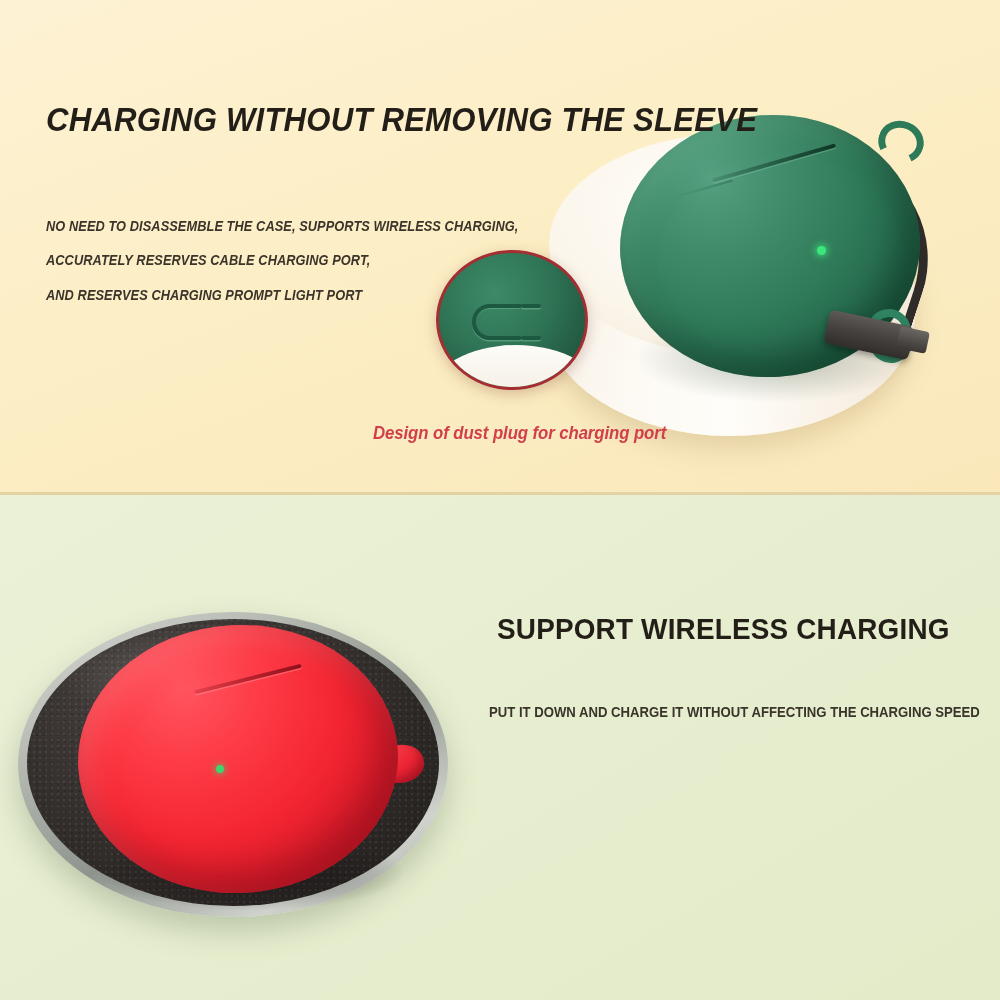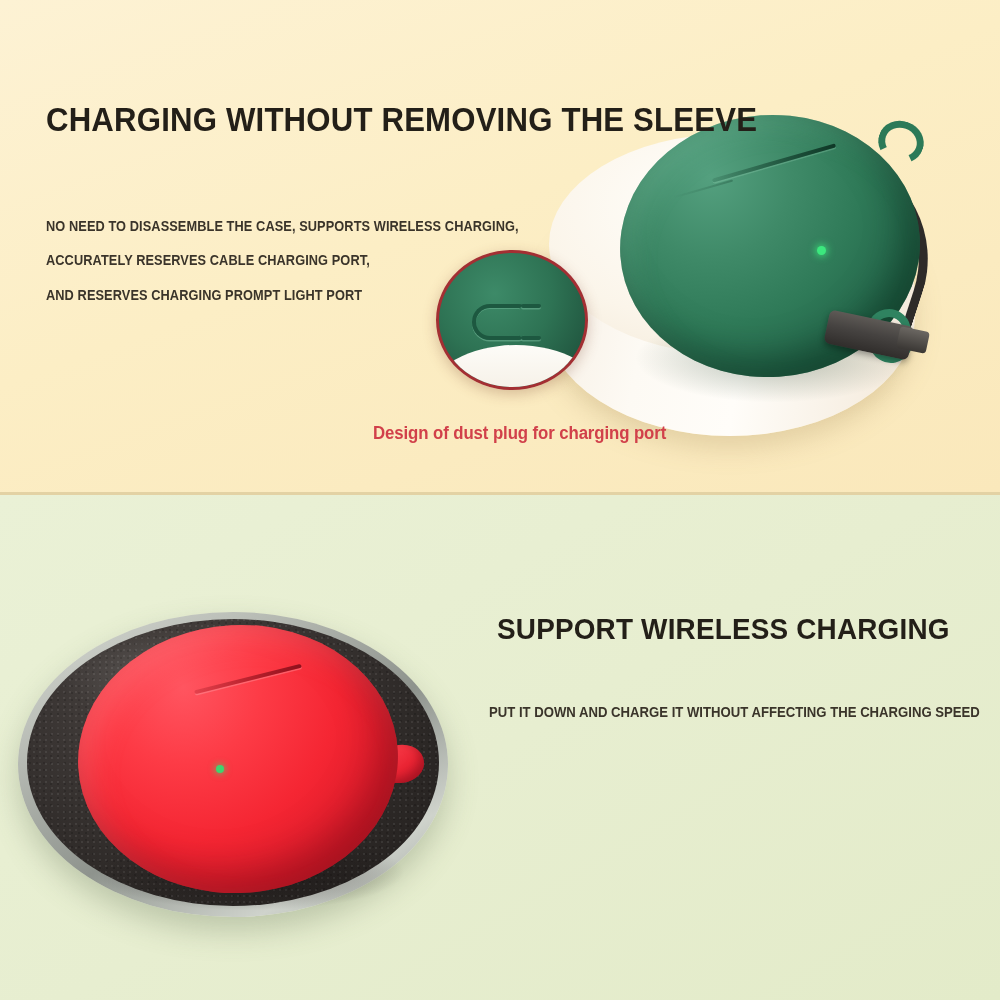--- a/index.html
+++ b/index.html
@@ -10,20 +10,21 @@
     overflow:hidden;
     position:relative;
   }
   #page { position:relative; width:1000px; height:1000px; overflow:hidden; }
 
   
   .panel { position:absolute; left:0; width:1000px; overflow:hidden; }
   #panel-top {
     top:0; height:492px;
     background:linear-gradient(160deg,#fdf2d4 0%,#fceec5 45%,#fae8bb 100%);
+    font-style:italic;
   }
   #panel-bottom {
     top:492px; height:508px;
     background:linear-gradient(150deg,#eaf1d6 0%,#e7eed0 50%,#e3ebc9 100%);
     border-top:3px solid #e3d2a4;
   }
 
   
   .headline {
     position:absolute;

